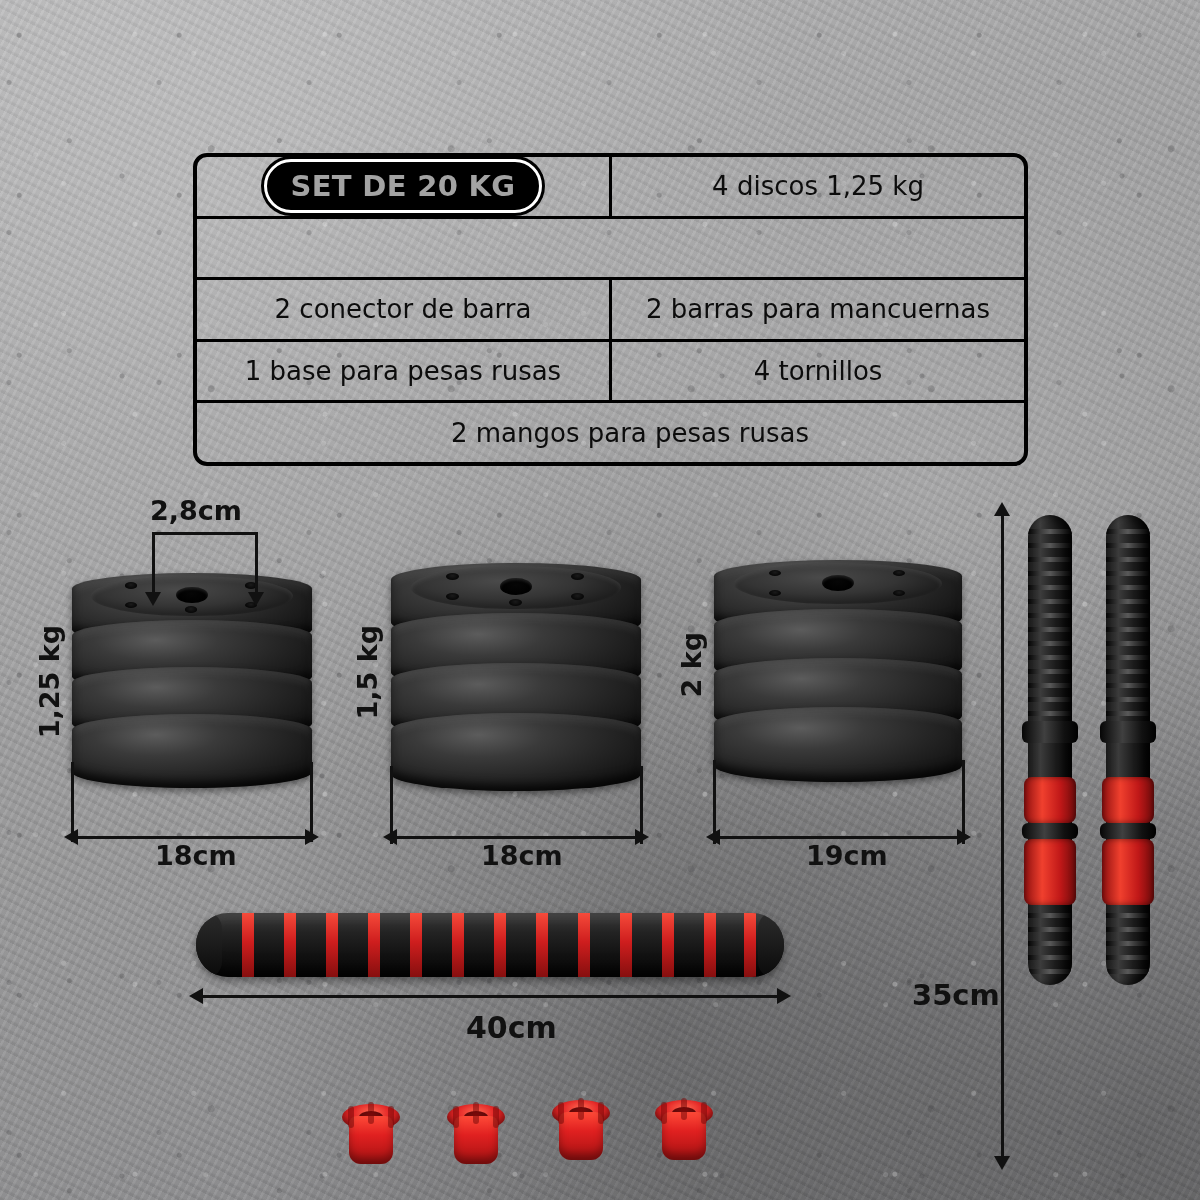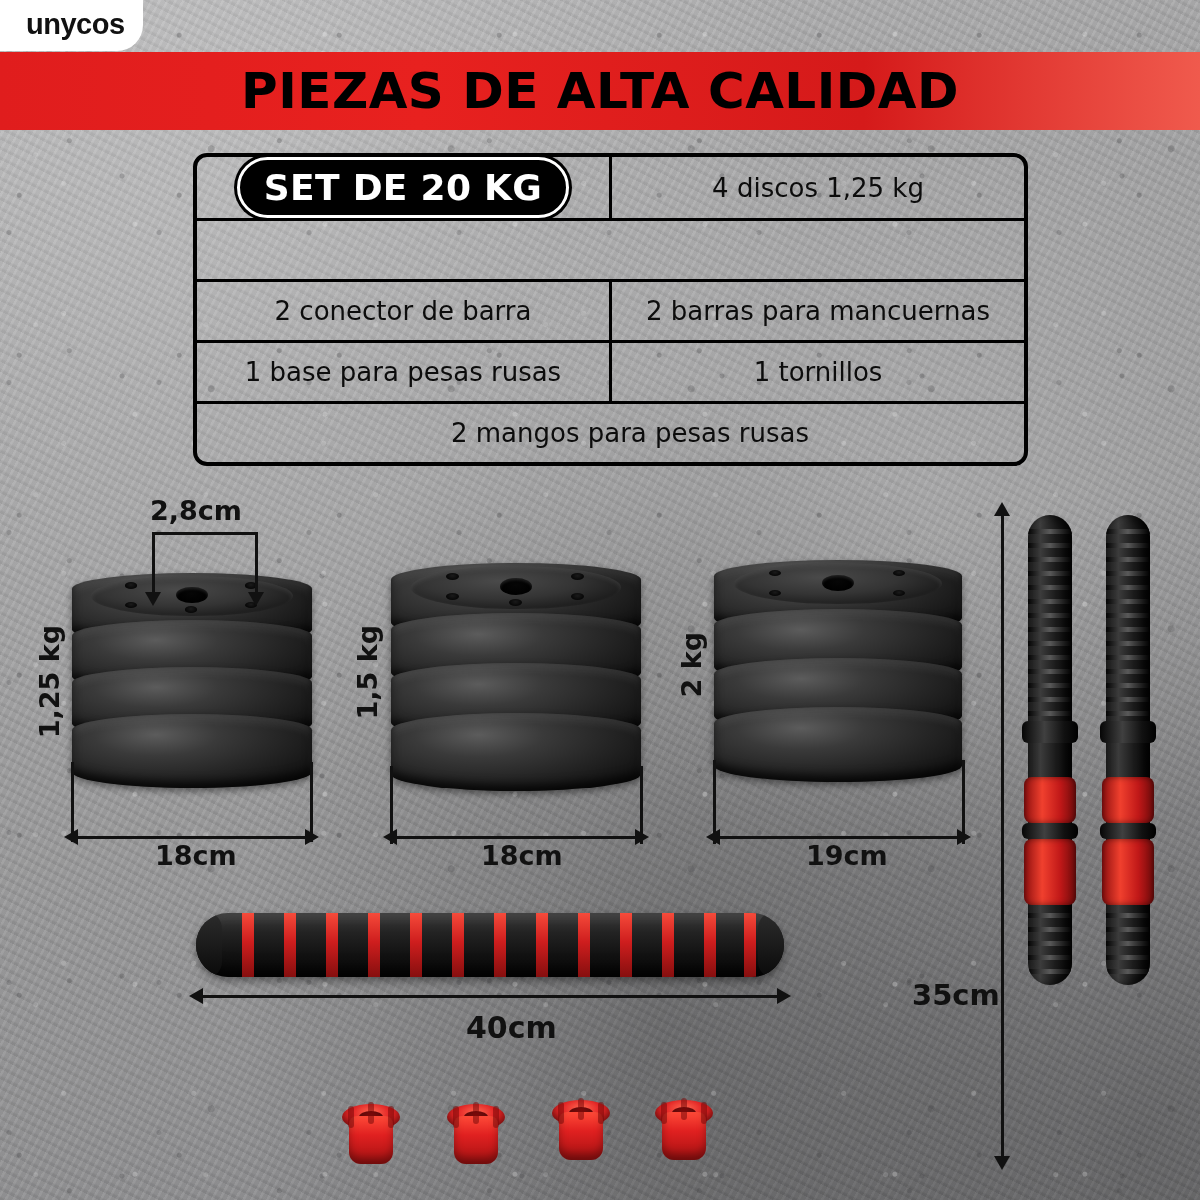--- a/index.html
+++ b/index.html
@@ -73,22 +73,22 @@
   .spec-row:last-child { border-bottom: none; }
   .spec-cell {
     flex: 1; display: flex; align-items: center; justify-content: center;
     font-size: 26px; color: #0c0c0c; text-align: center;
     border-right: 3px solid #000;
     font-family: "DejaVu Sans", sans-serif;
   }
   .spec-cell:last-child { border-right: none; }
   .spec-cell.full { flex: 1 1 100%; margin-left: 39px; }
   .pill {
-    background: #000; color: #ffffff;
-    font-weight: 700; font-size: 36px;
+    background: #000; color: #a3a3a3;
+    font-weight: 700; font-size: 29px;
     padding: 7px 24px; border-radius: 999px;
     border: 3px solid #fff;
     box-shadow: 0 0 0 3px #000;
     letter-spacing: .3px;
     font-family: "DejaVu Sans", sans-serif;
   }
 
   
   .dim {
     position: absolute;
@@ -202,46 +202,42 @@
   .screw .notch {
     position: absolute; top: 2px; width: 6px; height: 22px;
     background: rgba(120,10,10,.55); border-radius: 3px;
   }
 </style>
 </head>
 <body>
 
 <div id="page">
 
-  <div class="logo">unycos</div>
-
-  <div class="banner">
-    <h1>PIEZAS DE ALTA CALIDAD</h1>
-  </div>
+
 
   <div class="spec-table">
 
     <div class="spec-row">
       <div class="spec-cell">
         <span class="pill">SET DE 20 KG</span>
       </div>
       <div class="spec-cell">4 discos 1,25 kg</div>
     </div>
 
     <div class="spec-row">
     </div>
 
     <div class="spec-row">
       <div class="spec-cell">2 conector de barra</div>
       <div class="spec-cell">2 barras para mancuernas</div>
     </div>
 
     <div class="spec-row">
       <div class="spec-cell">1 base para pesas rusas</div>
-      <div class="spec-cell">1 tornillos</div>
+      <div class="spec-cell">4 tornillos</div>
     </div>
 
     <div class="spec-row">
       <div class="spec-cell full">2 mangos para pesas rusas</div>
     </div>
   </div>
 
   <div class="dim" style="left:150px; top:495px;">2,8cm</div>
   <div class="rule-h" style="left:152px; top:532px; width:106px;"></div>
   <div class="rule-v" style="left:152px; top:532px; height:64px;"></div>

